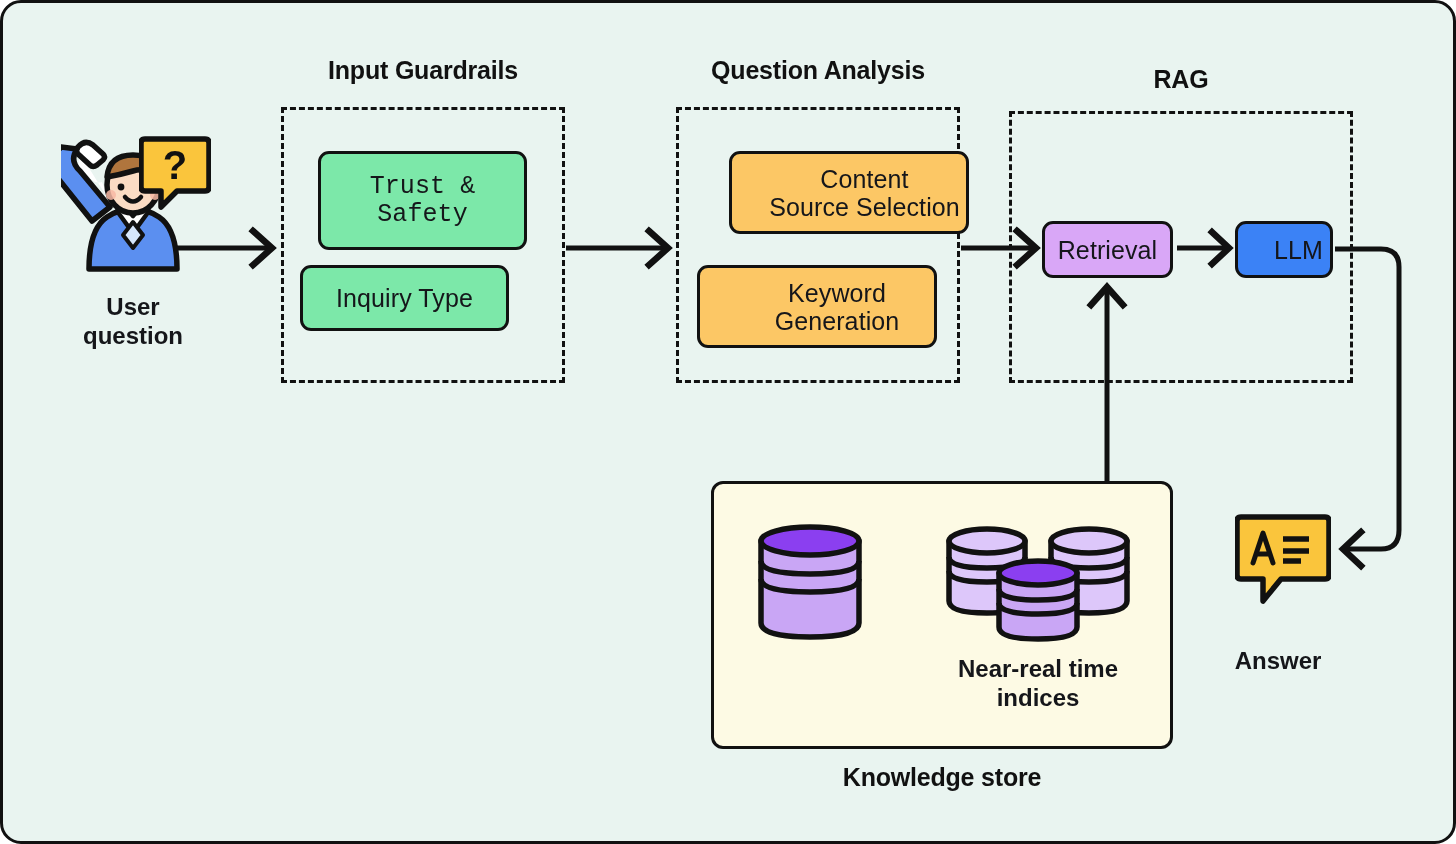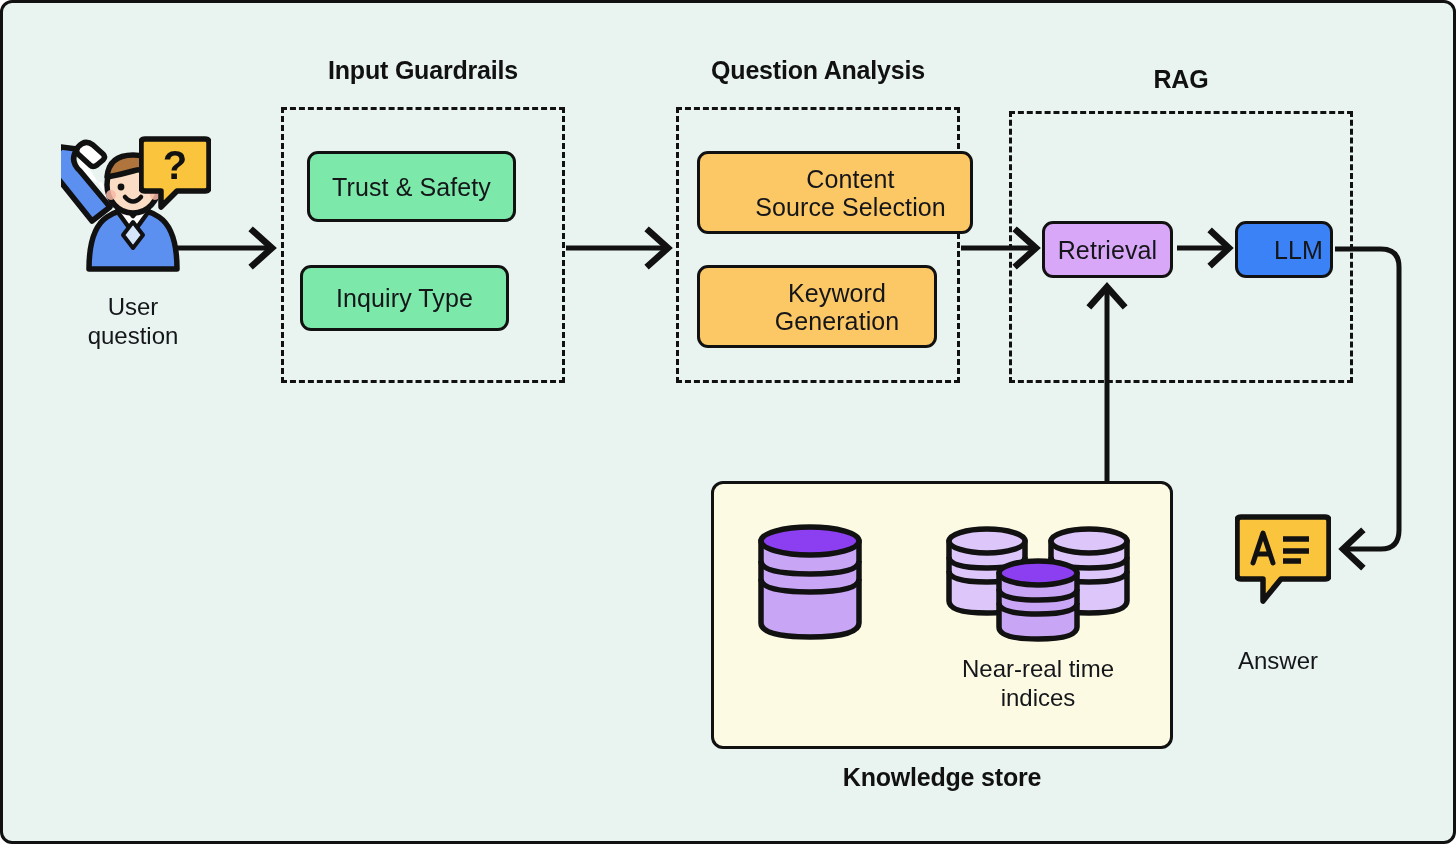--- a/index.html
+++ b/index.html
@@ -9,21 +9,21 @@
   body {
     width: 1456px; height: 844px;
     font-family: "Liberation Sans", sans-serif;
     overflow: hidden;
   }
   #canvas {
     position: relative;
     width: 1456px; height: 844px;
     background: #e9f4f0;
     border: 3px solid #111111;
-    border-radius: 12px;
+    border-radius: 21px;
     box-sizing: border-box;
     overflow: hidden;
   }
   .svg-layer {
     position: absolute; left: 0; top: 0;
     width: 1456px; height: 844px;
     pointer-events: none;
   }
   .node {
     position: absolute;
@@ -48,20 +48,21 @@
     text-align: center;
     white-space: nowrap;
   }
   .plain-label {
     position: absolute;
     font-size: 24px;
     color: #15161a;
     text-align: center;
     line-height: 1.2;
     white-space: pre-line;
+    font-weight: bold;
   }
   .dashed-group {
     position: absolute;
     box-sizing: border-box;
     border: 3.5px dashed #111111;
   }
   .store-box {
     position: absolute;
     box-sizing: border-box;
     background: #fdfae4;
@@ -117,27 +118,27 @@
       <line class="ln" x1="1104" y1="478" x2="1104" y2="283"></line>
       <polyline class="hd" points="1088,302 1104,284 1120,302"></polyline>
     </g>
 
     <g>
       <path class="ln" d="M1332 246 L1378 246 Q1396 246 1396 264 L1396 527 Q1396 546 1378 546 L1341 546"></path>
       <polyline class="hd" points="1358,529 1340,546 1358,563"></polyline>
     </g>
   </svg>
 
-  <div class="node" id="n0" style="left: 304px; top: 148px; width: 209px; height: 71px; background: rgb(124, 232, 169);">
+  <div class="node" id="n0" style="left: 315px; top: 148px; width: 209px; height: 99px; background: rgb(124, 232, 169); font-family: Liberation Mono, monospace;">
       <span style="white-space: pre-line;">Trust &amp; Safety</span>
     </div>
   <div class="node" id="n1" style="left: 297px; top: 262px; width: 209px; height: 66px; background: rgb(124, 232, 169); text-align: center;">
       <span style="white-space: pre-line;">Inquiry Type</span>
     </div>
-  <div class="node" id="n2" style="left: 694px; top: 148px; width: 276px; height: 83px; background: rgb(252, 199, 101); padding-left: 31px;">
+  <div class="node" id="n2" style="left: 726px; top: 148px; width: 240px; height: 83px; background: rgb(252, 199, 101); padding-left: 31px;">
       <span style="white-space: pre-line;">Content
 Source Selection</span>
     </div>
   <div class="node" id="n3" style="left: 694px; top: 262px; width: 240px; height: 83px; background: rgb(252, 199, 101);">
       <span style="white-space: pre-line; margin-left: 40px;">Keyword
 Generation</span>
     </div>
   <div class="node" id="n4" style="left: 1039px; top: 218px; width: 131px; height: 57px; background: rgb(217, 167, 247);">
       <span style="white-space: pre-line;">Retrieval</span>
     </div>

